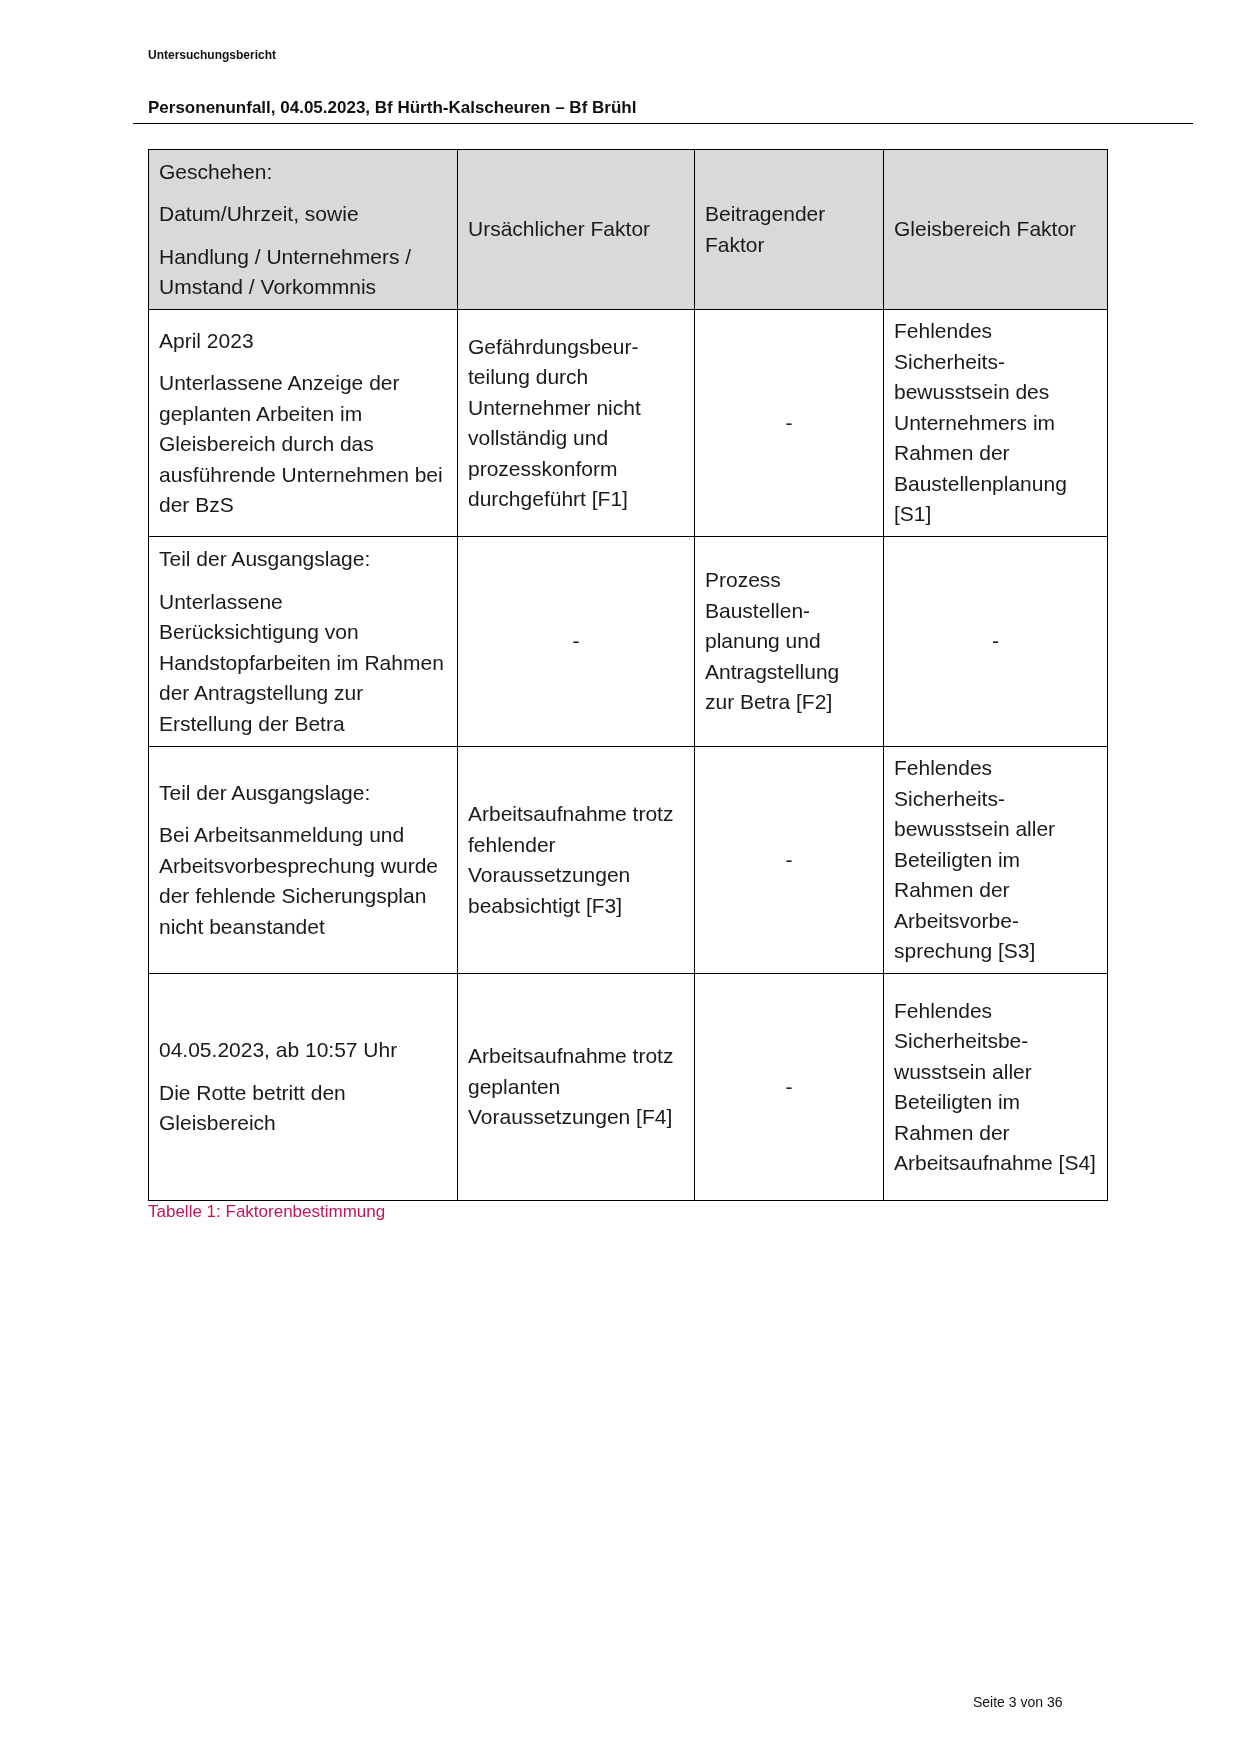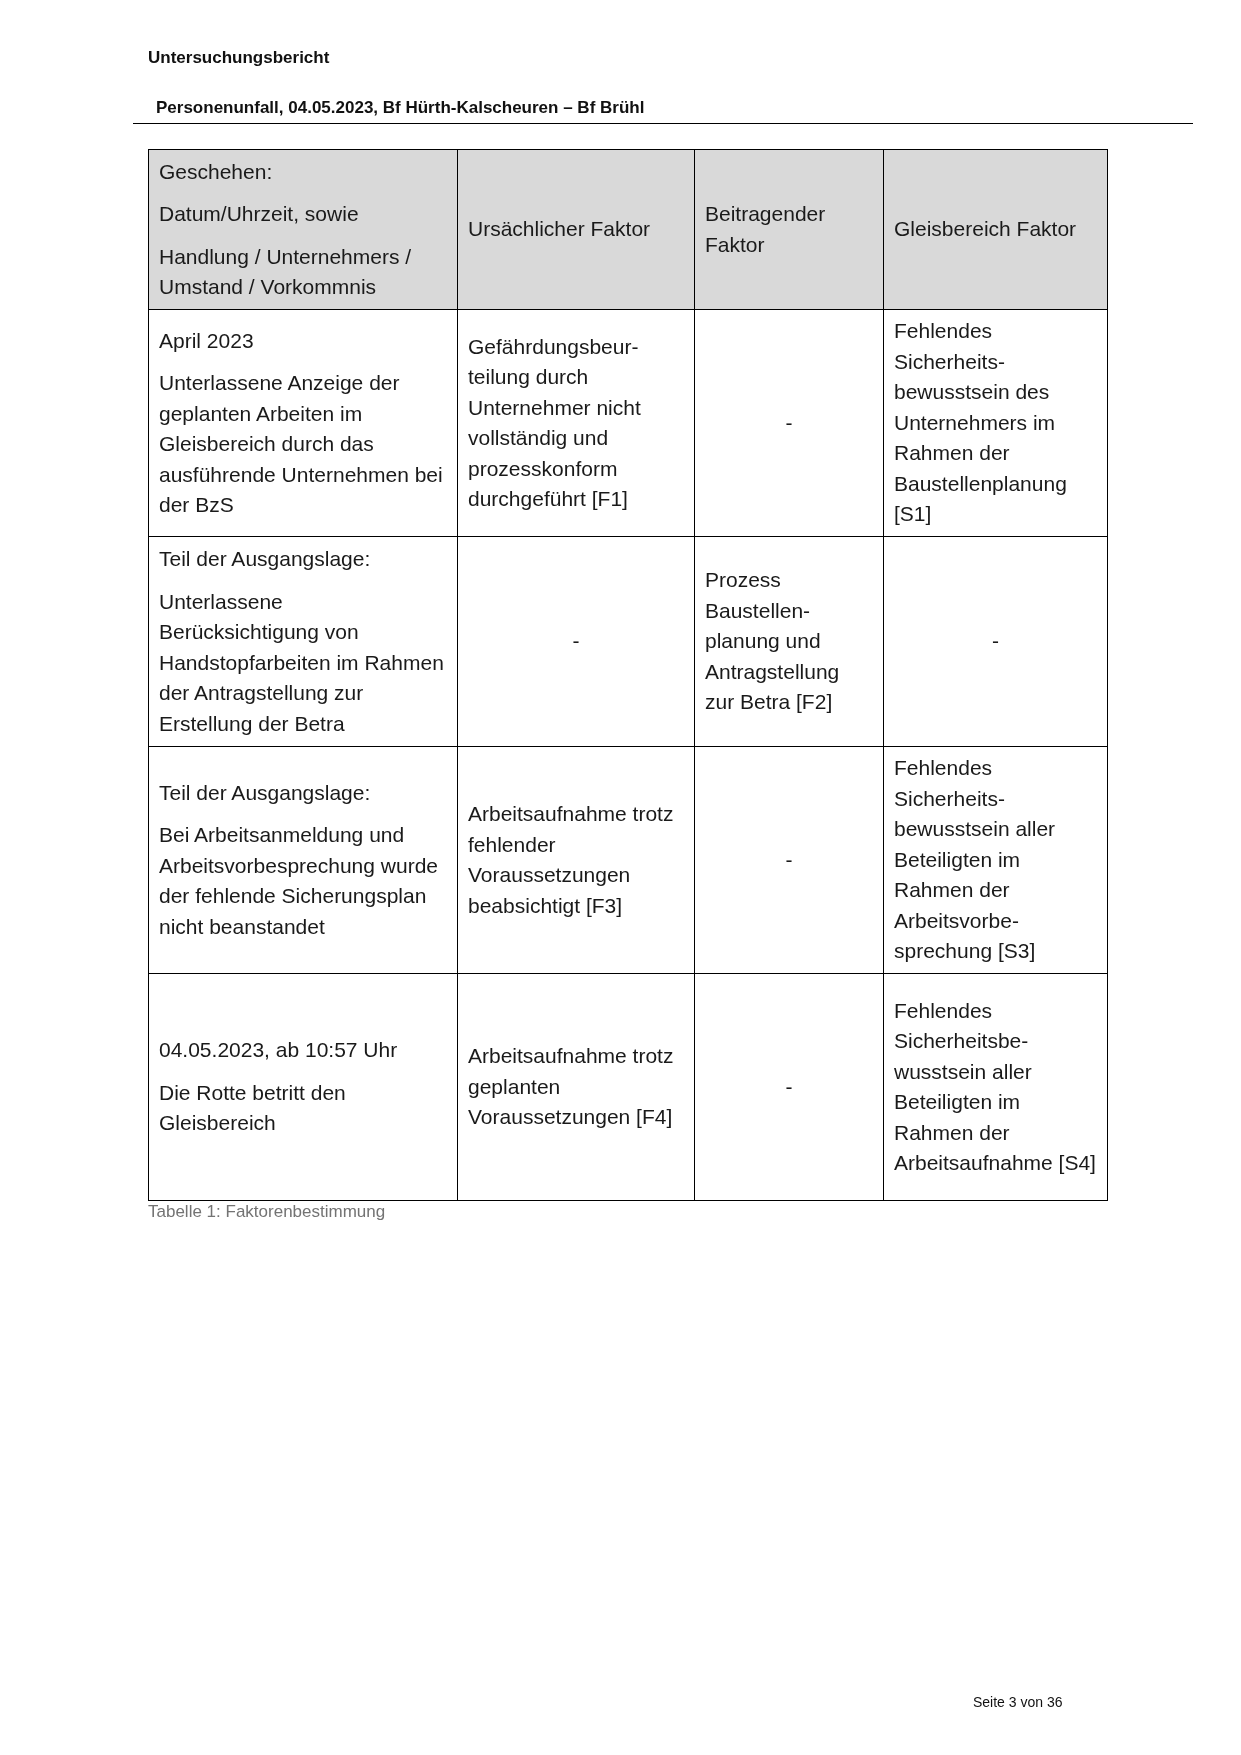--- a/index.html
+++ b/index.html
@@ -1,27 +1,27 @@
 <!DOCTYPE html>
 <html><head>
   <meta charset="utf-8">
   <style>
     html, body { margin: 0; padding: 0; background: #ffffff; }
     body { width: 1241px; height: 1755px; position: relative; overflow: hidden; font-family: "Liberation Sans", "DejaVu Sans", sans-serif; color: #111; }
-    .hdr1 { position: absolute; left: 148px; top: 48px; font-size: 17px; font-weight: bold; }
-    .hdr2 { position: absolute; left: 156px; top: 98px; font-size: 17px; font-weight: bold; }
+    .hdr1 { position: absolute; left: 148px; top: 48px; font-size: 12px; font-weight: bold; }
+    .hdr2 { position: absolute; left: 148px; top: 98px; font-size: 17px; font-weight: bold; }
     .hdr-rule { position: absolute; left: 133px; top: 123px; width: 1060px; height: 0; border-top: 1.5px solid #000; }
 
     .tbl { position: absolute; left: 148px; top: 149px; border-collapse: collapse; table-layout: fixed; }
     .tbl td { border: 1.3px solid #000; vertical-align: middle; padding: 0 10px; font-size: 21px; line-height: 30.5px; color: #1a1a1a; }
     .tbl tr.head td { background: #d9d9d9; }
     .tbl td.center { text-align: center; }
     .para { margin: 0; }
     .para + .para { margin-top: 12px; }
-    .caption { position: absolute; left: 148px; top: 1202px; font-size: 17px; color: #737373; }
+    .caption { position: absolute; left: 148px; top: 1202px; font-size: 17px; color: #be185d; }
     .footer { position: absolute; left: 973px; top: 1694px; font-size: 14px; color: #111; }
   </style>
 </head>
 <body>
 
 <div class="hdr1">Untersuchungsbericht</div>
 <div class="hdr2">Personenunfall, 04.05.2023, Bf Hürth-Kalscheuren – Bf Brühl</div>
 <div class="hdr-rule"></div>
 
 <table class="tbl">

